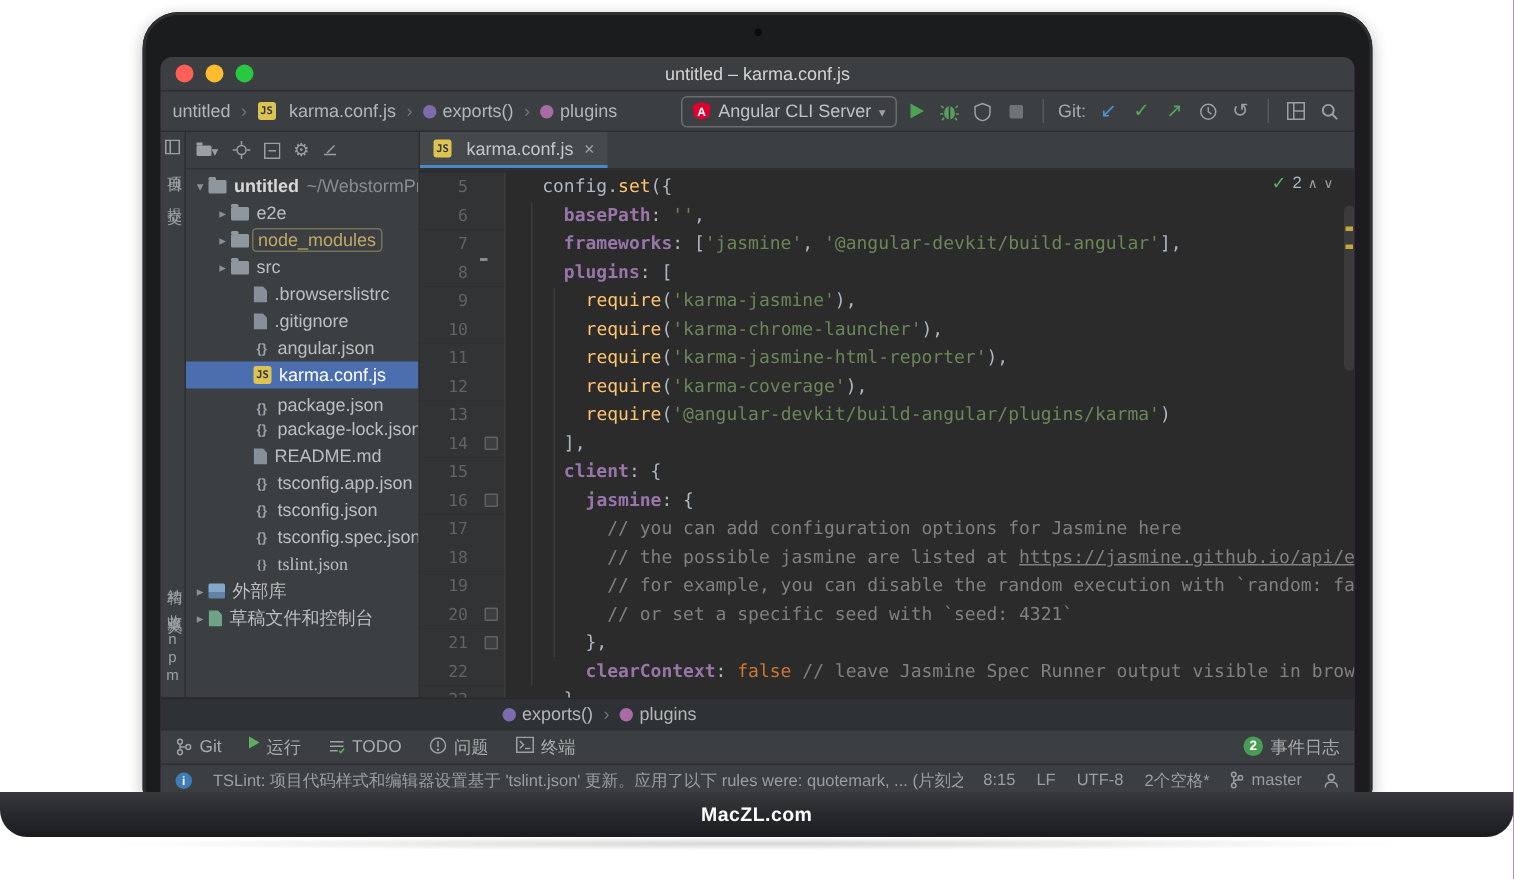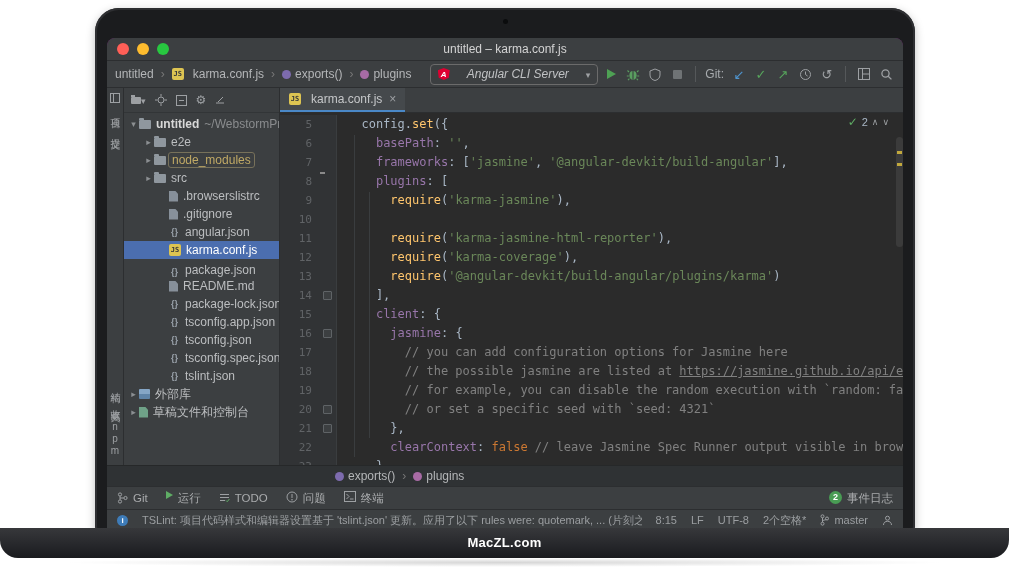--- a/index.html
+++ b/index.html
@@ -25,21 +25,21 @@
   .traffic{position:absolute;left:10px;top:5px;display:flex;gap:8px;}
   .tl{width:12px;height:12px;border-radius:50%;}
   .tl.red{background:#ff5f57;} .tl.yellow{background:#febc2e;} .tl.green{background:#28c840;}
   .win-title{color:#d4d4d4;font-size:12px;}
 
   .navbar{height:26px;flex:none;background:#3c3f41;border-bottom:1px solid #2c2e30;
           display:flex;align-items:center;padding:0 8px;gap:4px;}
   .crumb{display:flex;align-items:center;gap:4px;color:#b4b6b8;font-size:12px;}
   .crumb:not(.last)::after{content:"›";color:#777;margin:0 3px;}
   .navspace{flex:1;}
-  .runbox{display:flex;align-items:center;gap:17px;border:1px solid #6b6b6b;border-radius:4px;height:19px;padding:0 7px;color:#c0c2c4;font-style:italic;}
+  .runbox{display:flex;align-items:center;gap:5px;border:1px solid #6b6b6b;border-radius:4px;height:19px;padding:0 7px;color:#c0c2c4;}
   .caret::before{content:"▾";color:#9da0a3;font-size:9px;}
   .ic-angular{width:12px;height:12px;background:#dd0031;clip-path:polygon(50% 0,100% 18%,92% 82%,50% 100%,8% 82%,0 18%);
               display:inline-flex;align-items:center;justify-content:center;flex:none;}
   .ic-angular::before{content:"A";color:#fff;font-size:8px;font-weight:bold;}
   .navbtn{display:inline-flex;align-items:center;justify-content:center;width:18px;height:18px;flex:none;}
   .play-tri{width:0;height:0;border-left:9px solid #4ea154;border-top:5px solid transparent;border-bottom:5px solid transparent;}
   .stop-sq{width:9px;height:9px;background:#6f7375;border-radius:1px;}
   .g-update::before{content:"↙";color:#4e94ce;font-size:13px;}
   .g-commit::before{content:"✓";color:#57a65c;font-size:13px;font-weight:bold;}
   .g-push::before{content:"↗";color:#57a65c;font-size:13px;}
@@ -92,21 +92,21 @@
   .tabbar{height:24px;flex:none;background:#3c3f41;border-bottom:1px solid #2c2e30;display:flex;}
   .tab{display:flex;align-items:center;gap:5px;padding:0 9px;background:#45494c;border-bottom:2px solid #4a88c7;color:#c5c7c9;}
   .tab-close{color:#9da0a3;font-size:12px;margin-left:2px;line-height:1;}
   .tab-close::before{content:"×";}
   .codewrap{flex:1;overflow:hidden;position:relative;font-family:"DejaVu Sans Mono","Liberation Mono",monospace;font-size:12px;}
   .code{padding-top:2px;}
   .code-line{display:flex;height:19px;line-height:19px;}
   .lnum{width:32px;flex:none;text-align:right;padding-right:6px;color:#606366;background:#313335;font-size:11px;}
   .fold{width:18px;flex:none;background:#313335;border-right:1px solid #3a3d3f;position:relative;}
   .ctext{padding-left:10px;white-space:pre;flex:none;}
-  .tk-d{color:#a9b7c6;} .tk-p{color:#9876aa;} .tk-s{color:#6a8759;} .tk-f{color:#ffc66d;}
+  .tk-d{color:#a9b7c6;} .tk-p{color:#9876aa;font-weight:bold;} .tk-s{color:#6a8759;} .tk-f{color:#ffc66d;}
   .tk-k{color:#cc7832;} .tk-c{color:#808080;} .tk-cl{color:#808080;text-decoration:underline;}
   .bulb{width:9px;height:9px;background:#d9a343;border-radius:50%;margin:4px auto 0;position:relative;}
   .bulb::after{content:"";position:absolute;left:2px;bottom:-2px;width:5px;height:2px;background:#8a8a8a;}
   .foldbox{width:7px;height:7px;border:1px solid #5f6366;border-radius:1px;background:#3c3f41;margin:5px auto 0;display:block;}
   .iguide{position:absolute;width:1px;background:#3a3d3f;}
   .inspection{position:absolute;top:27px;right:14px;display:flex;align-items:center;gap:4px;z-index:3;}
   .ok-icon::before{content:"✓";color:#5fad65;font-size:12px;font-weight:bold;}
   .insp-count{color:#a9b7c6;font-size:11px;}
   .chev{color:#9da0a3;font-size:9px;line-height:1;}
   .chev.up::before{content:"∧";} .chev.down::before{content:"∨";}
@@ -309,44 +309,44 @@
               <span class="ic ic-js"></span>
               <span class="tree-label">karma.conf.js</span>
             </div>
             <div class="tree-row" style="padding-left: 34px; align-items: flex-end;">
               <span class="expander"></span>
               <span class="ic ic-json"></span>
               <span class="tree-label">package.json</span>
             </div>
             <div class="tree-row" style="padding-left: 34px;">
               <span class="expander"></span>
+              <span class="ic ic-json"></span>
+              <span class="tree-label">package-lock.json</span>
+            </div>
+            <div class="tree-row" style="padding-left: 34px;">
+              <span class="expander"></span>
               <span class="ic ic-doc"></span>
               <span class="tree-label">README.md</span>
             </div>
             <div class="tree-row" style="padding-left: 34px;">
               <span class="expander"></span>
               <span class="ic ic-json"></span>
-              <span class="tree-label">package-lock.json</span>
-            </div>
-            <div class="tree-row" style="padding-left: 34px;">
-              <span class="expander"></span>
-              <span class="ic ic-json"></span>
               <span class="tree-label">tsconfig.app.json</span>
             </div>
             <div class="tree-row" style="padding-left: 34px;">
               <span class="expander"></span>
               <span class="ic ic-json"></span>
               <span class="tree-label">tsconfig.json</span>
             </div>
             <div class="tree-row" style="padding-left: 34px;">
               <span class="expander"></span>
               <span class="ic ic-json"></span>
               <span class="tree-label">tsconfig.spec.json</span>
             </div>
-            <div class="tree-row" style="padding-left: 34px;">
+            <div class="tree-row" style="padding-left: 34px; font-family: Liberation Serif, serif;">
               <span class="expander"></span>
               <span class="ic ic-json"></span>
               <span class="tree-label">tslint.json</span>
             </div>
             <div class="tree-row" style="padding-left: 4px;">
               <span class="expander right"></span>
               <span class="ic ic-lib"></span>
               <span class="tree-label">外部库</span>
             </div>
             <div class="tree-row" style="padding-left: 4px; align-items: center;">
@@ -396,20 +396,21 @@
                 <span class="ctext"><span class="tk-d">    </span><span class="tk-p">plugins</span><span class="tk-d">: [</span></span>
               </div>
               <div class="code-line">
                 <span class="lnum">9</span>
                 <span class="fold"></span>
                 <span class="ctext"><span class="tk-d">      </span><span class="tk-f">require</span><span class="tk-d">(</span><span class="tk-s">'karma-jasmine'</span><span class="tk-d">),</span></span>
               </div>
               <div class="code-line">
                 <span class="lnum">10</span>
                 <span class="fold"></span>
+                <span class="ctext"><span class="tk-d">      </span><span class="tk-f">require</span><span class="tk-d">(</span><span class="tk-s">'karma-chrome-launcher'</span><span class="tk-d">),</span></span>
               </div>
               <div class="code-line">
                 <span class="lnum">11</span>
                 <span class="fold"></span>
                 <span class="ctext"><span class="tk-d">      </span><span class="tk-f">require</span><span class="tk-d">(</span><span class="tk-s">'karma-jasmine-html-reporter'</span><span class="tk-d">),</span></span>
               </div>
               <div class="code-line">
                 <span class="lnum">12</span>
                 <span class="fold"></span>
                 <span class="ctext"><span class="tk-d">      </span><span class="tk-f">require</span><span class="tk-d">(</span><span class="tk-s">'karma-coverage'</span><span class="tk-d">),</span></span>

